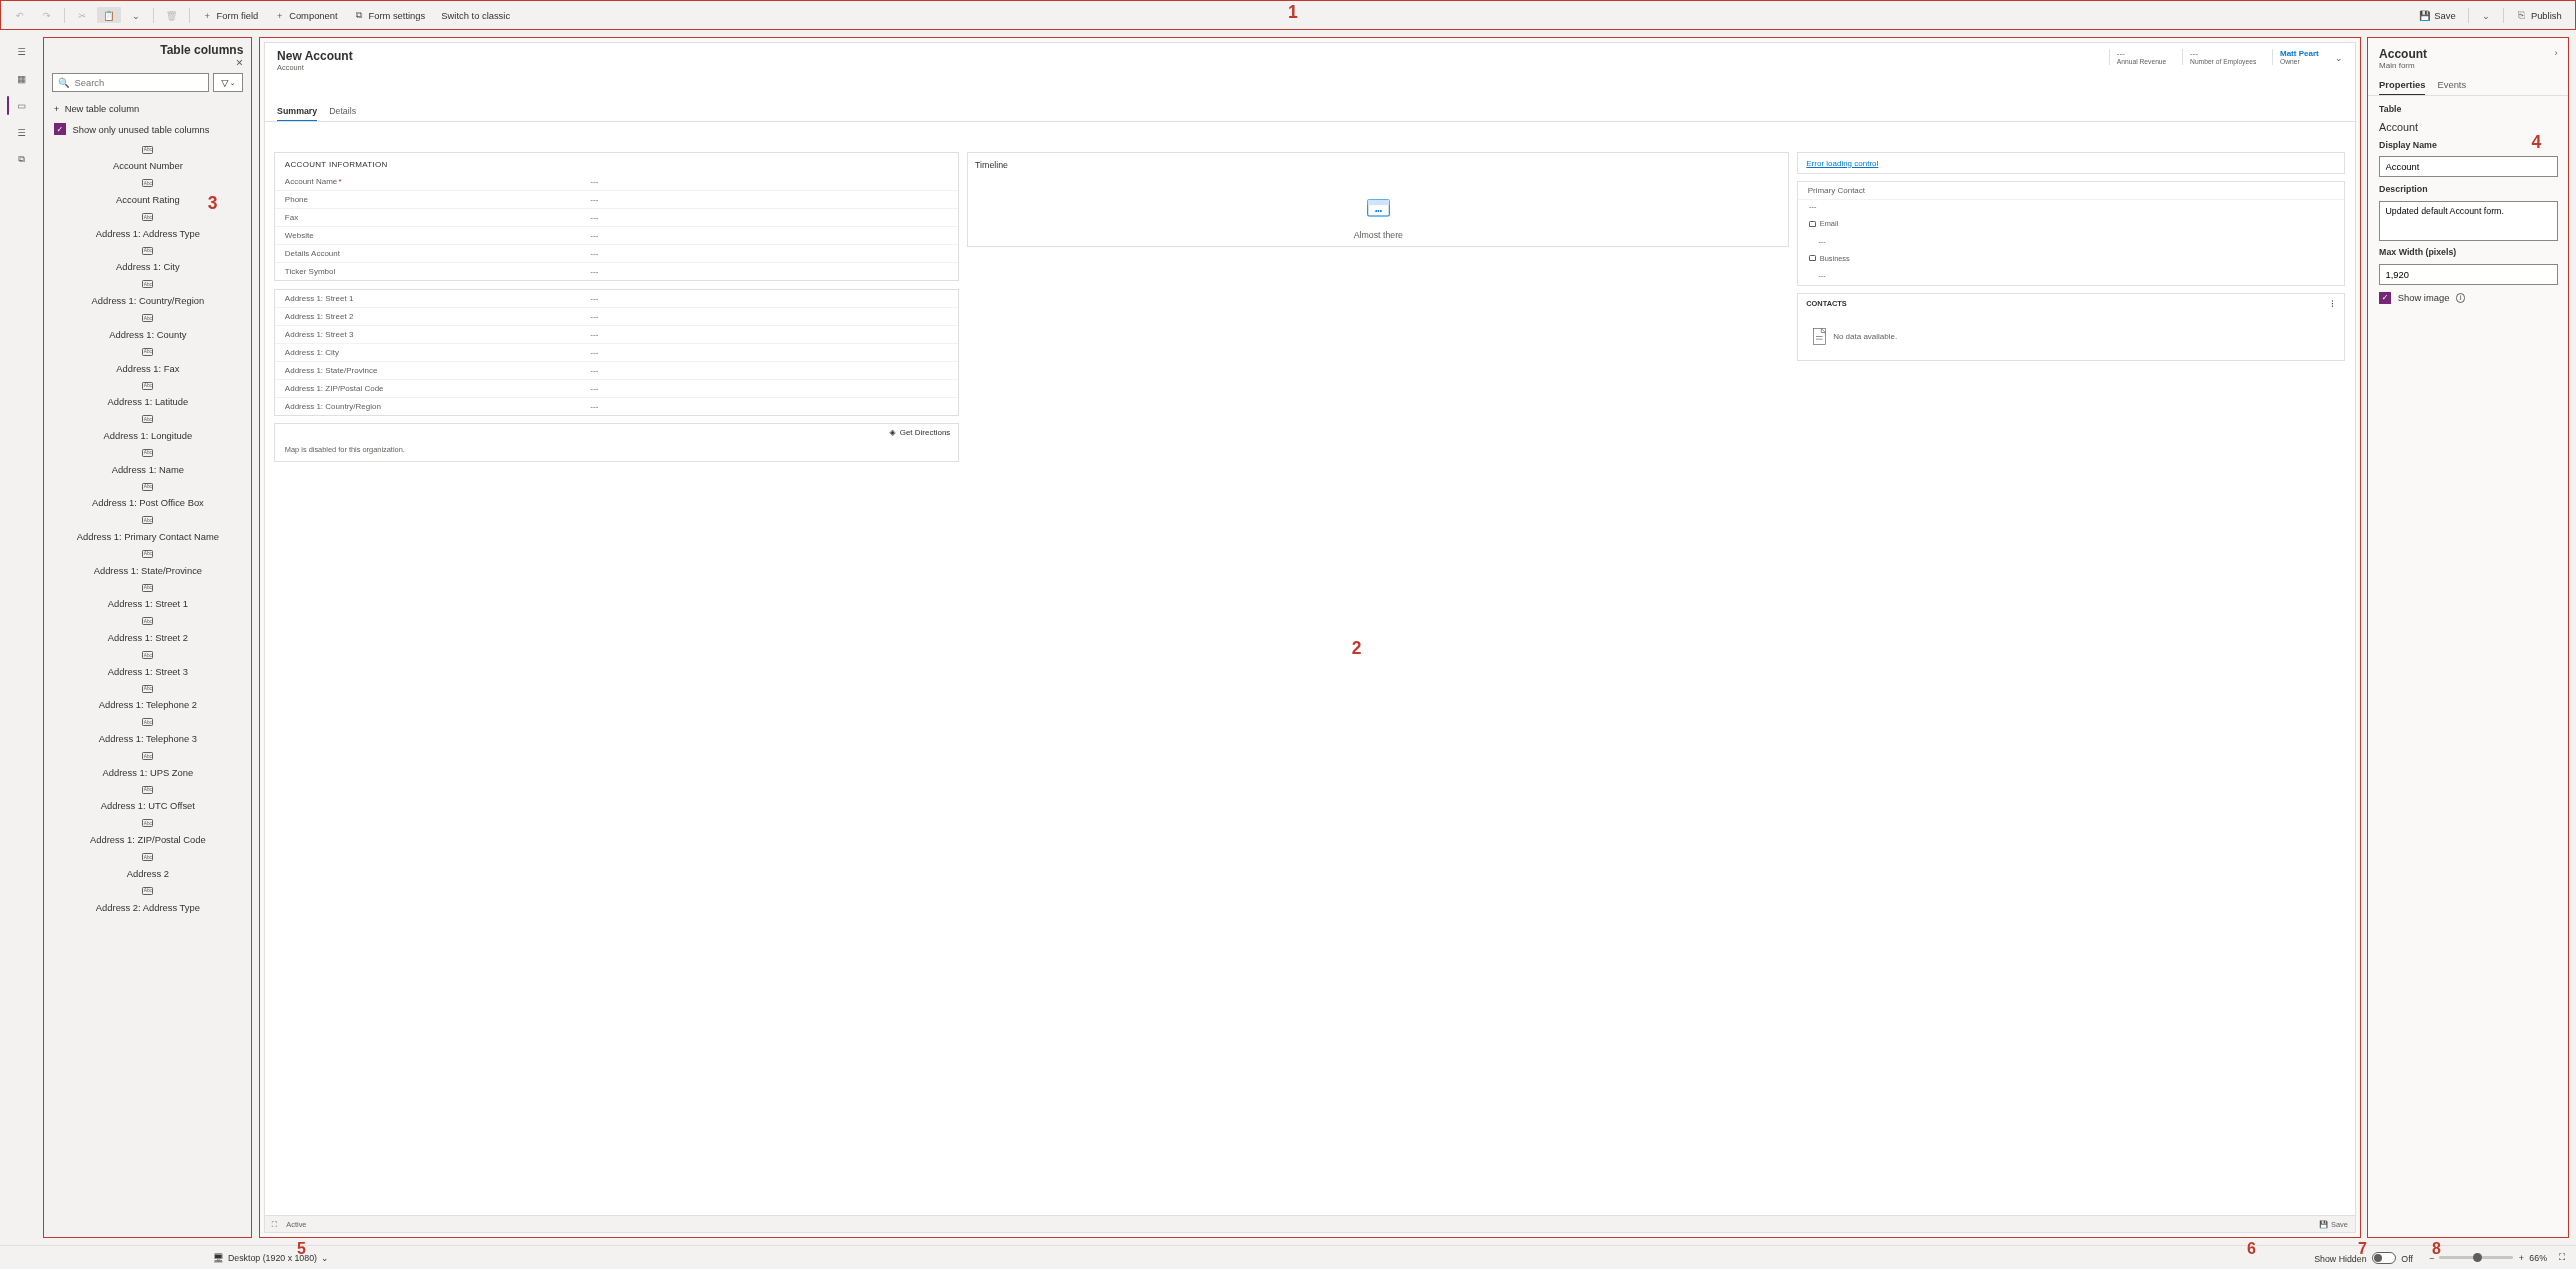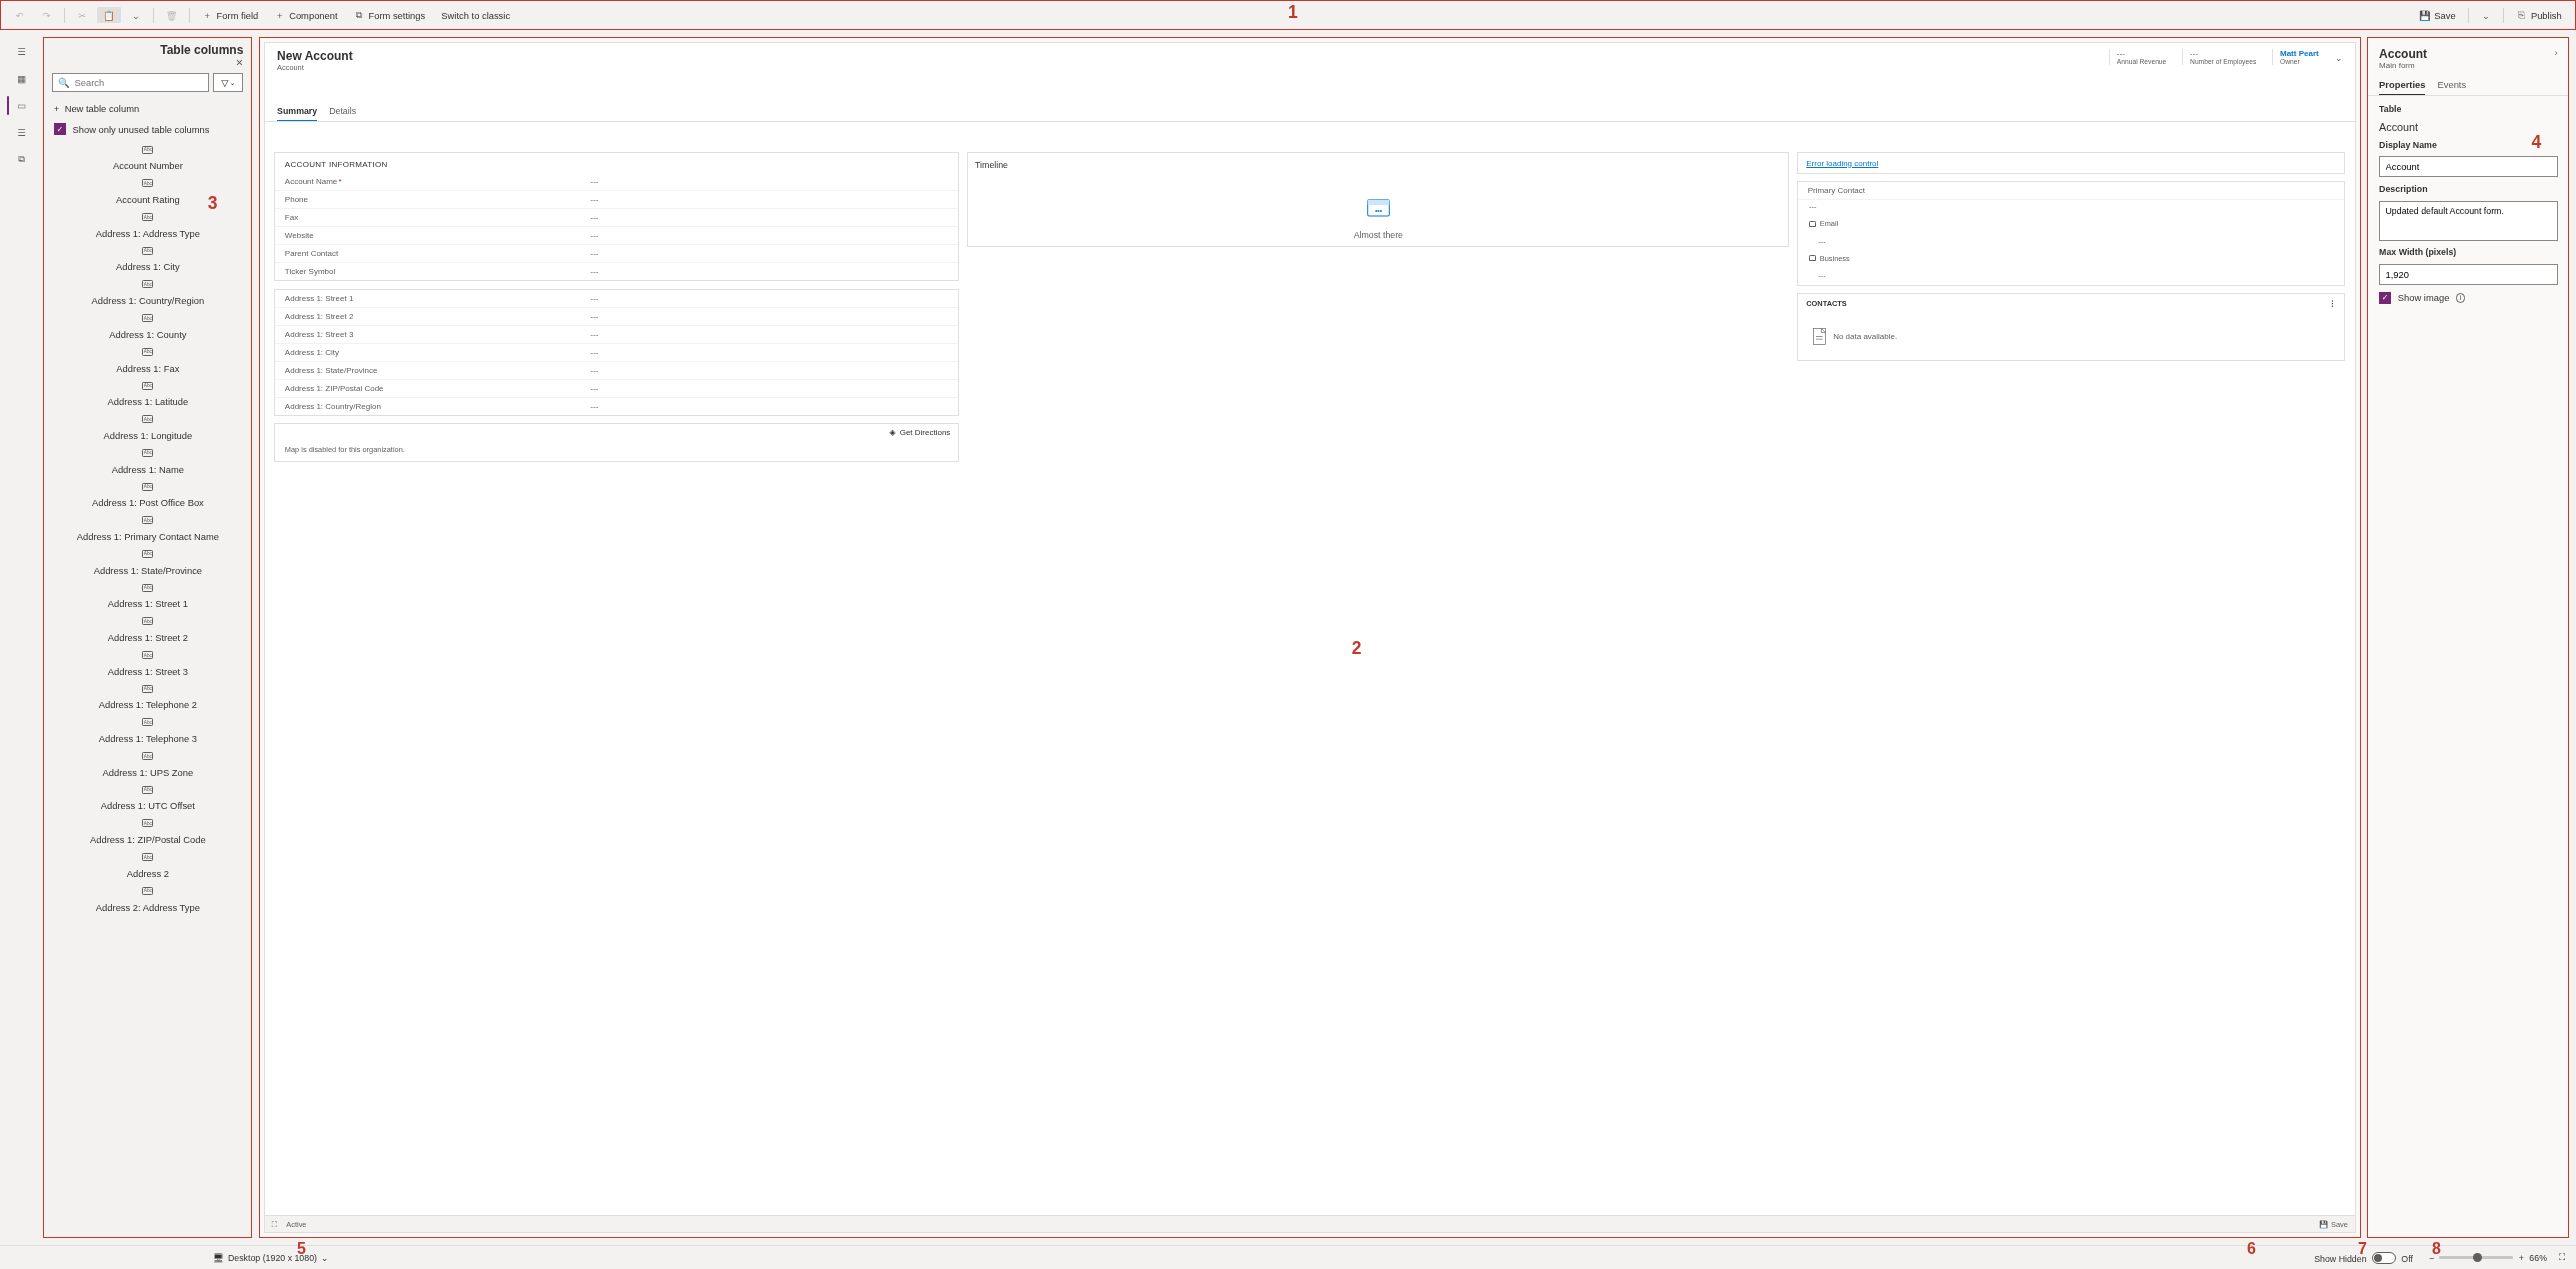--- a/index.html
+++ b/index.html
@@ -359,21 +359,21 @@
                   </div>
                   <div class="field-row">
                     <div class="field-lbl">Fax</div>
                     <div class="field-val">---</div>
                   </div>
                   <div class="field-row">
                     <div class="field-lbl">Website</div>
                     <div class="field-val">---</div>
                   </div>
                   <div class="field-row">
-                    <div class="field-lbl">Parent Contact</div>
+                    <div class="field-lbl">Details Account</div>
                     <div class="field-val">---</div>
                   </div>
                   <div class="field-row">
                     <div class="field-lbl">Ticker Symbol</div>
                     <div class="field-val">---</div>
                   </div>
                 </div>
             </div>
             <div class="section" style="margin-top:8px;">
               <div id="addr-fields">

